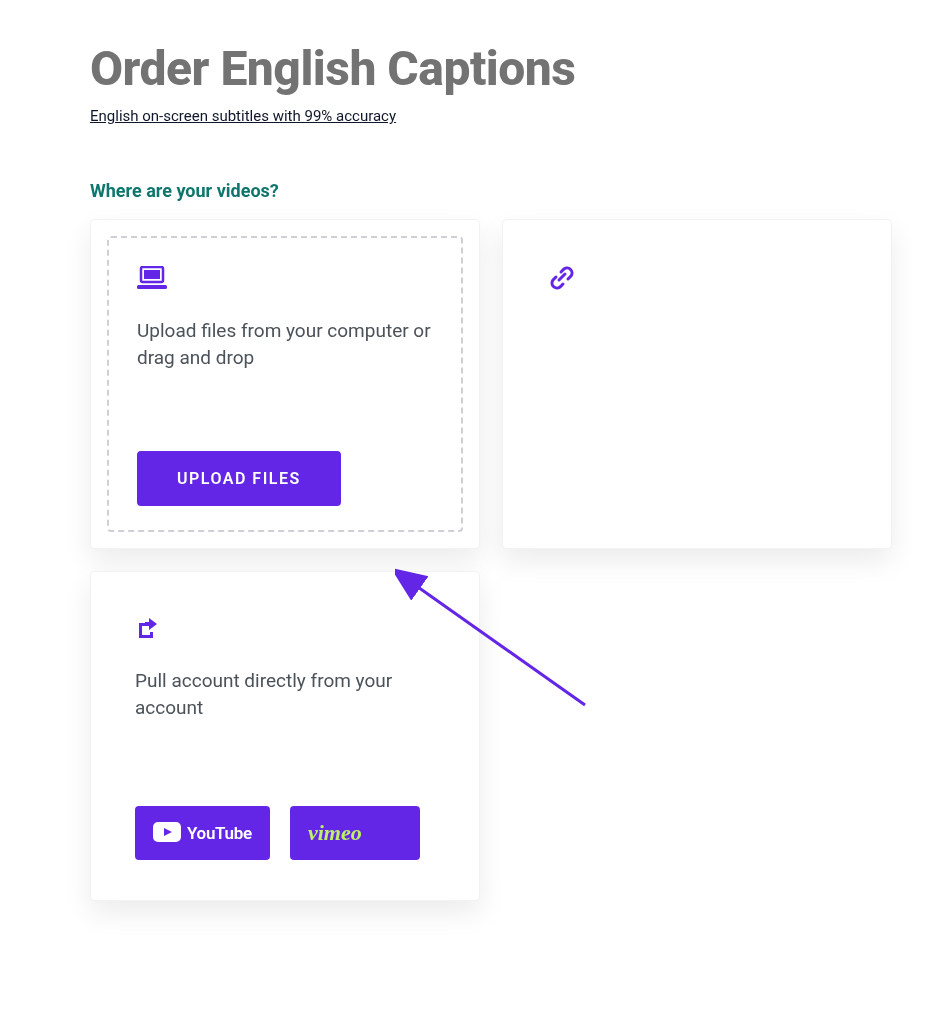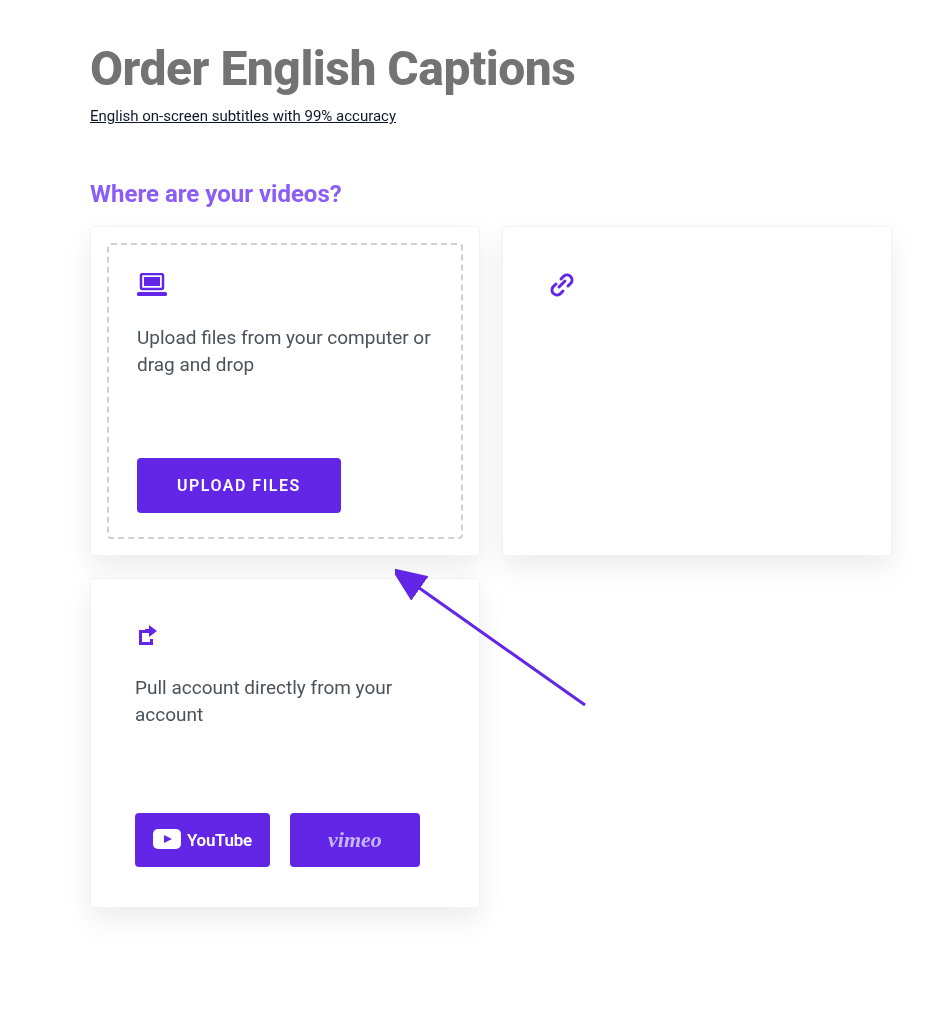--- a/index.html
+++ b/index.html
@@ -17,23 +17,23 @@
       margin-bottom: 10px;
       letter-spacing: -0.5px;
     }
     .page-subtitle {
       font-size: 15px;
       color: #0f172a;
       margin-bottom: 55px;
       text-decoration: underline;
     }
     .section-heading {
-      font-size: 24px;
+      font-size: 18px;
       font-weight: 700;
-      color: #8b5cf6;
+      color: #0f766e;
       margin-bottom: 18px;
     }
     .cards-grid {
       display: grid;
       grid-template-columns: repeat(2, 390px);
       gap: 22px;
       max-width: 820px;
     }
     .card {
       background: #fff;
@@ -87,38 +87,37 @@
     }
     .brand-btn {
       background: #6326e6;
       color: #fff;
       border: none;
       padding: 12px 18px;
       border-radius: 4px;
       cursor: pointer;
       display: flex;
       align-items: center;
-      justify-content: center;
       min-width: 130px;
       height: 54px;
       gap: 6px;
       font-family: inherit;
     }
     .youtube-logo-text {
       font-size: 17px;
       font-weight: 600;
       letter-spacing: -0.3px;
       color: #fff;
     }
     .vimeo-logo-text {
       font-family: cursive;
       font-style: italic;
       font-size: 22px;
       font-weight: 700;
-      color: #c4b5fd;
+      color: #bef264;
     }
     .arrow-overlay {
       position: absolute;
       top: 565px;
       left: 395px;
       pointer-events: none;
     }
   </style>
 </head>
 <body>

